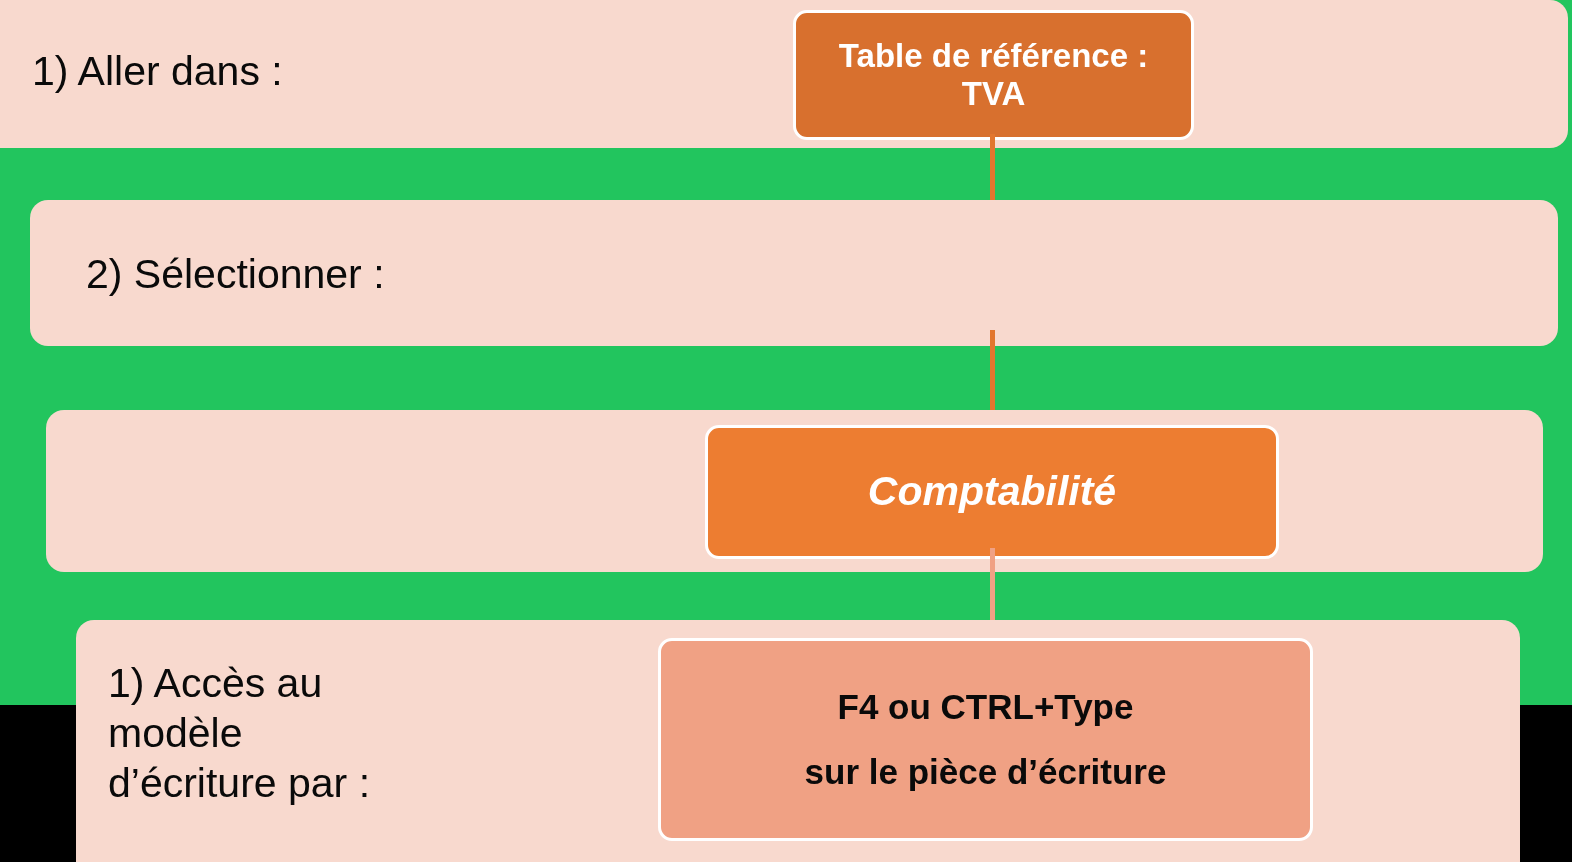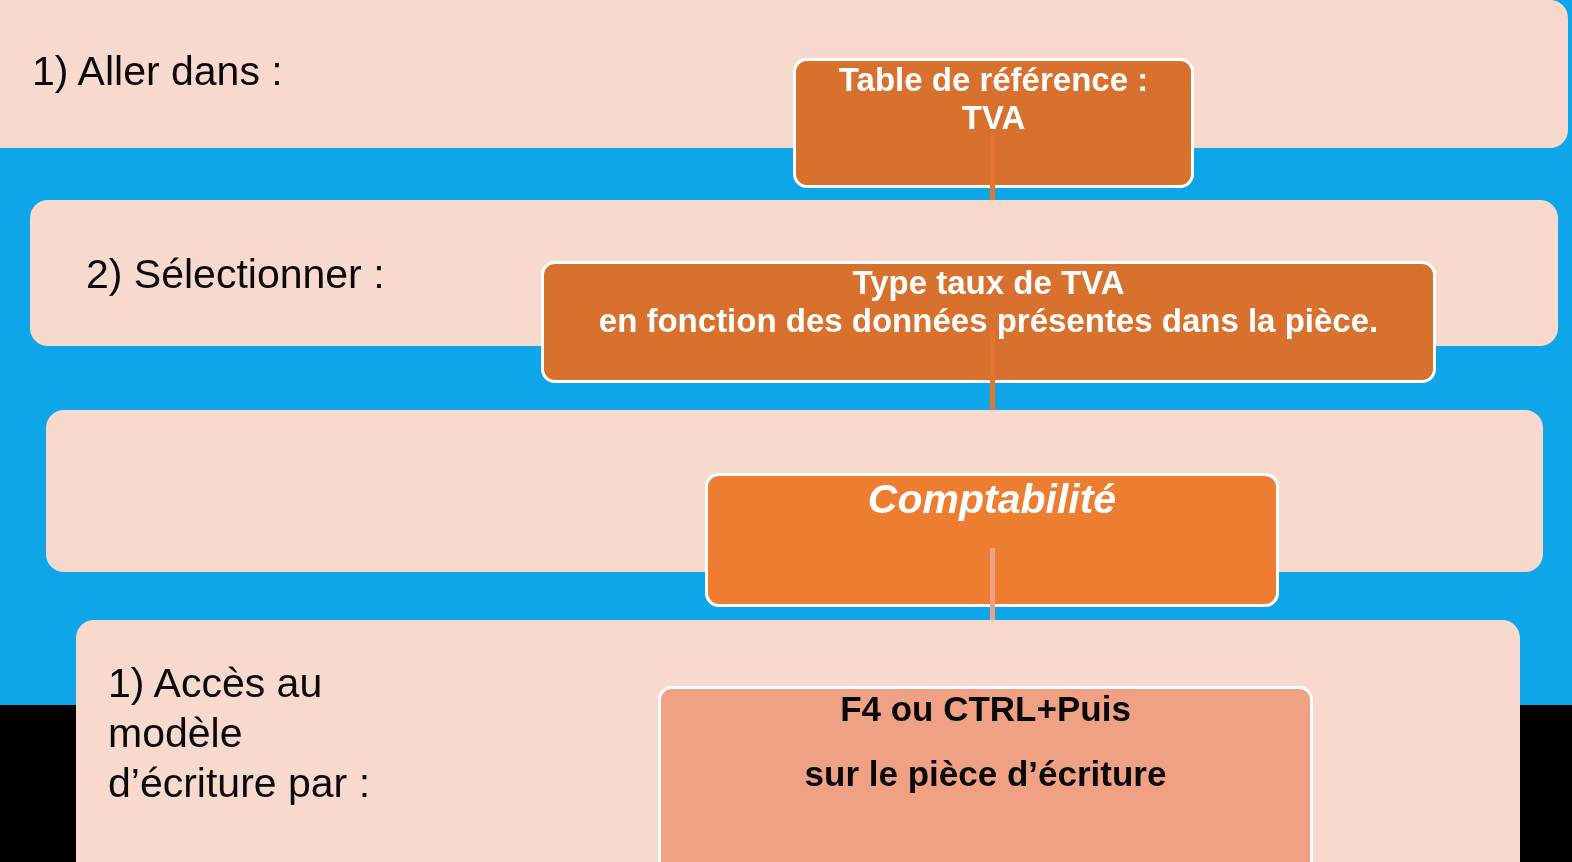--- a/index.html
+++ b/index.html
@@ -13,21 +13,21 @@
     position: relative;
     overflow: hidden;
     font-family: "Liberation Sans", sans-serif;
   }
 
   .stage {
     position: absolute;
     left: 0; top: 0;
     width: 1572px;
     height: 705px;
-    background: #0ea5e9;
+    background: #22c55e;
   }
 
   
   .panel {
     position: absolute;
     background: #F8D9CE;
     box-sizing: border-box;
   }
   .panel-1 {
     left: -20px;  top: 0px;
@@ -75,24 +75,23 @@
 
   
   .obox {
     position: absolute;
     box-sizing: border-box;
     border: 3px solid #FFFFFF;
     border-radius: 14px;
     display: flex;
     flex-direction: column;
     align-items: center;
-    justify-content: flex-start;
+    justify-content: center;
     text-align: center;
     color: #FFFFFF;
-    margin-top: 48px;
   }
   .obox-1 {
     left: 793px; top: 10px;
     width: 401px; height: 130px;
     background: #D8702E;
   }
   .obox-2 {
     left: 541px; top: 213px;
     width: 895px; height: 122px;
     background: #D8702E;
@@ -137,36 +136,32 @@
   <div class="step-label step-label-1">1) Aller dans :</div>
   <div class="obox obox-1">
     <span class="obox-line line-bold l1">Table de référence :</span>
     <span class="obox-line line-normal l2">TVA</span>
   </div>
 
   <div class="connector connector-1"></div>
 
   <div class="panel panel-2"></div>
   <div class="step-label step-label-2">2) Sélectionner :</div>
-  <div class="obox obox-2">
-    <span class="obox-line line-bold l1">Type taux de TVA</span>
-    <span class="obox-line line-normal l2">en fonction des données présentes dans la pièce.</span>
-  </div>
 
   <div class="connector connector-2"></div>
 
   <div class="panel panel-3"></div>
   <div class="obox obox-3">
     <span class="obox-line line-italic l1">Comptabilité</span>
   </div>
 
   <div class="connector connector-3"></div>
 
   <div class="panel panel-4"></div>
   <div class="step-label step-label-4">1) Accès au
 modèle
 d’écriture par :</div>
   <div class="obox obox-4">
-    <span class="obox-line line-bold l1">F4 ou CTRL+Puis</span>
+    <span class="obox-line line-bold l1">F4 ou CTRL+Type</span>
     <span class="obox-line line-normal l2">sur le pièce d’écriture</span>
   </div>
 
 </div>
 
 </body></html>

